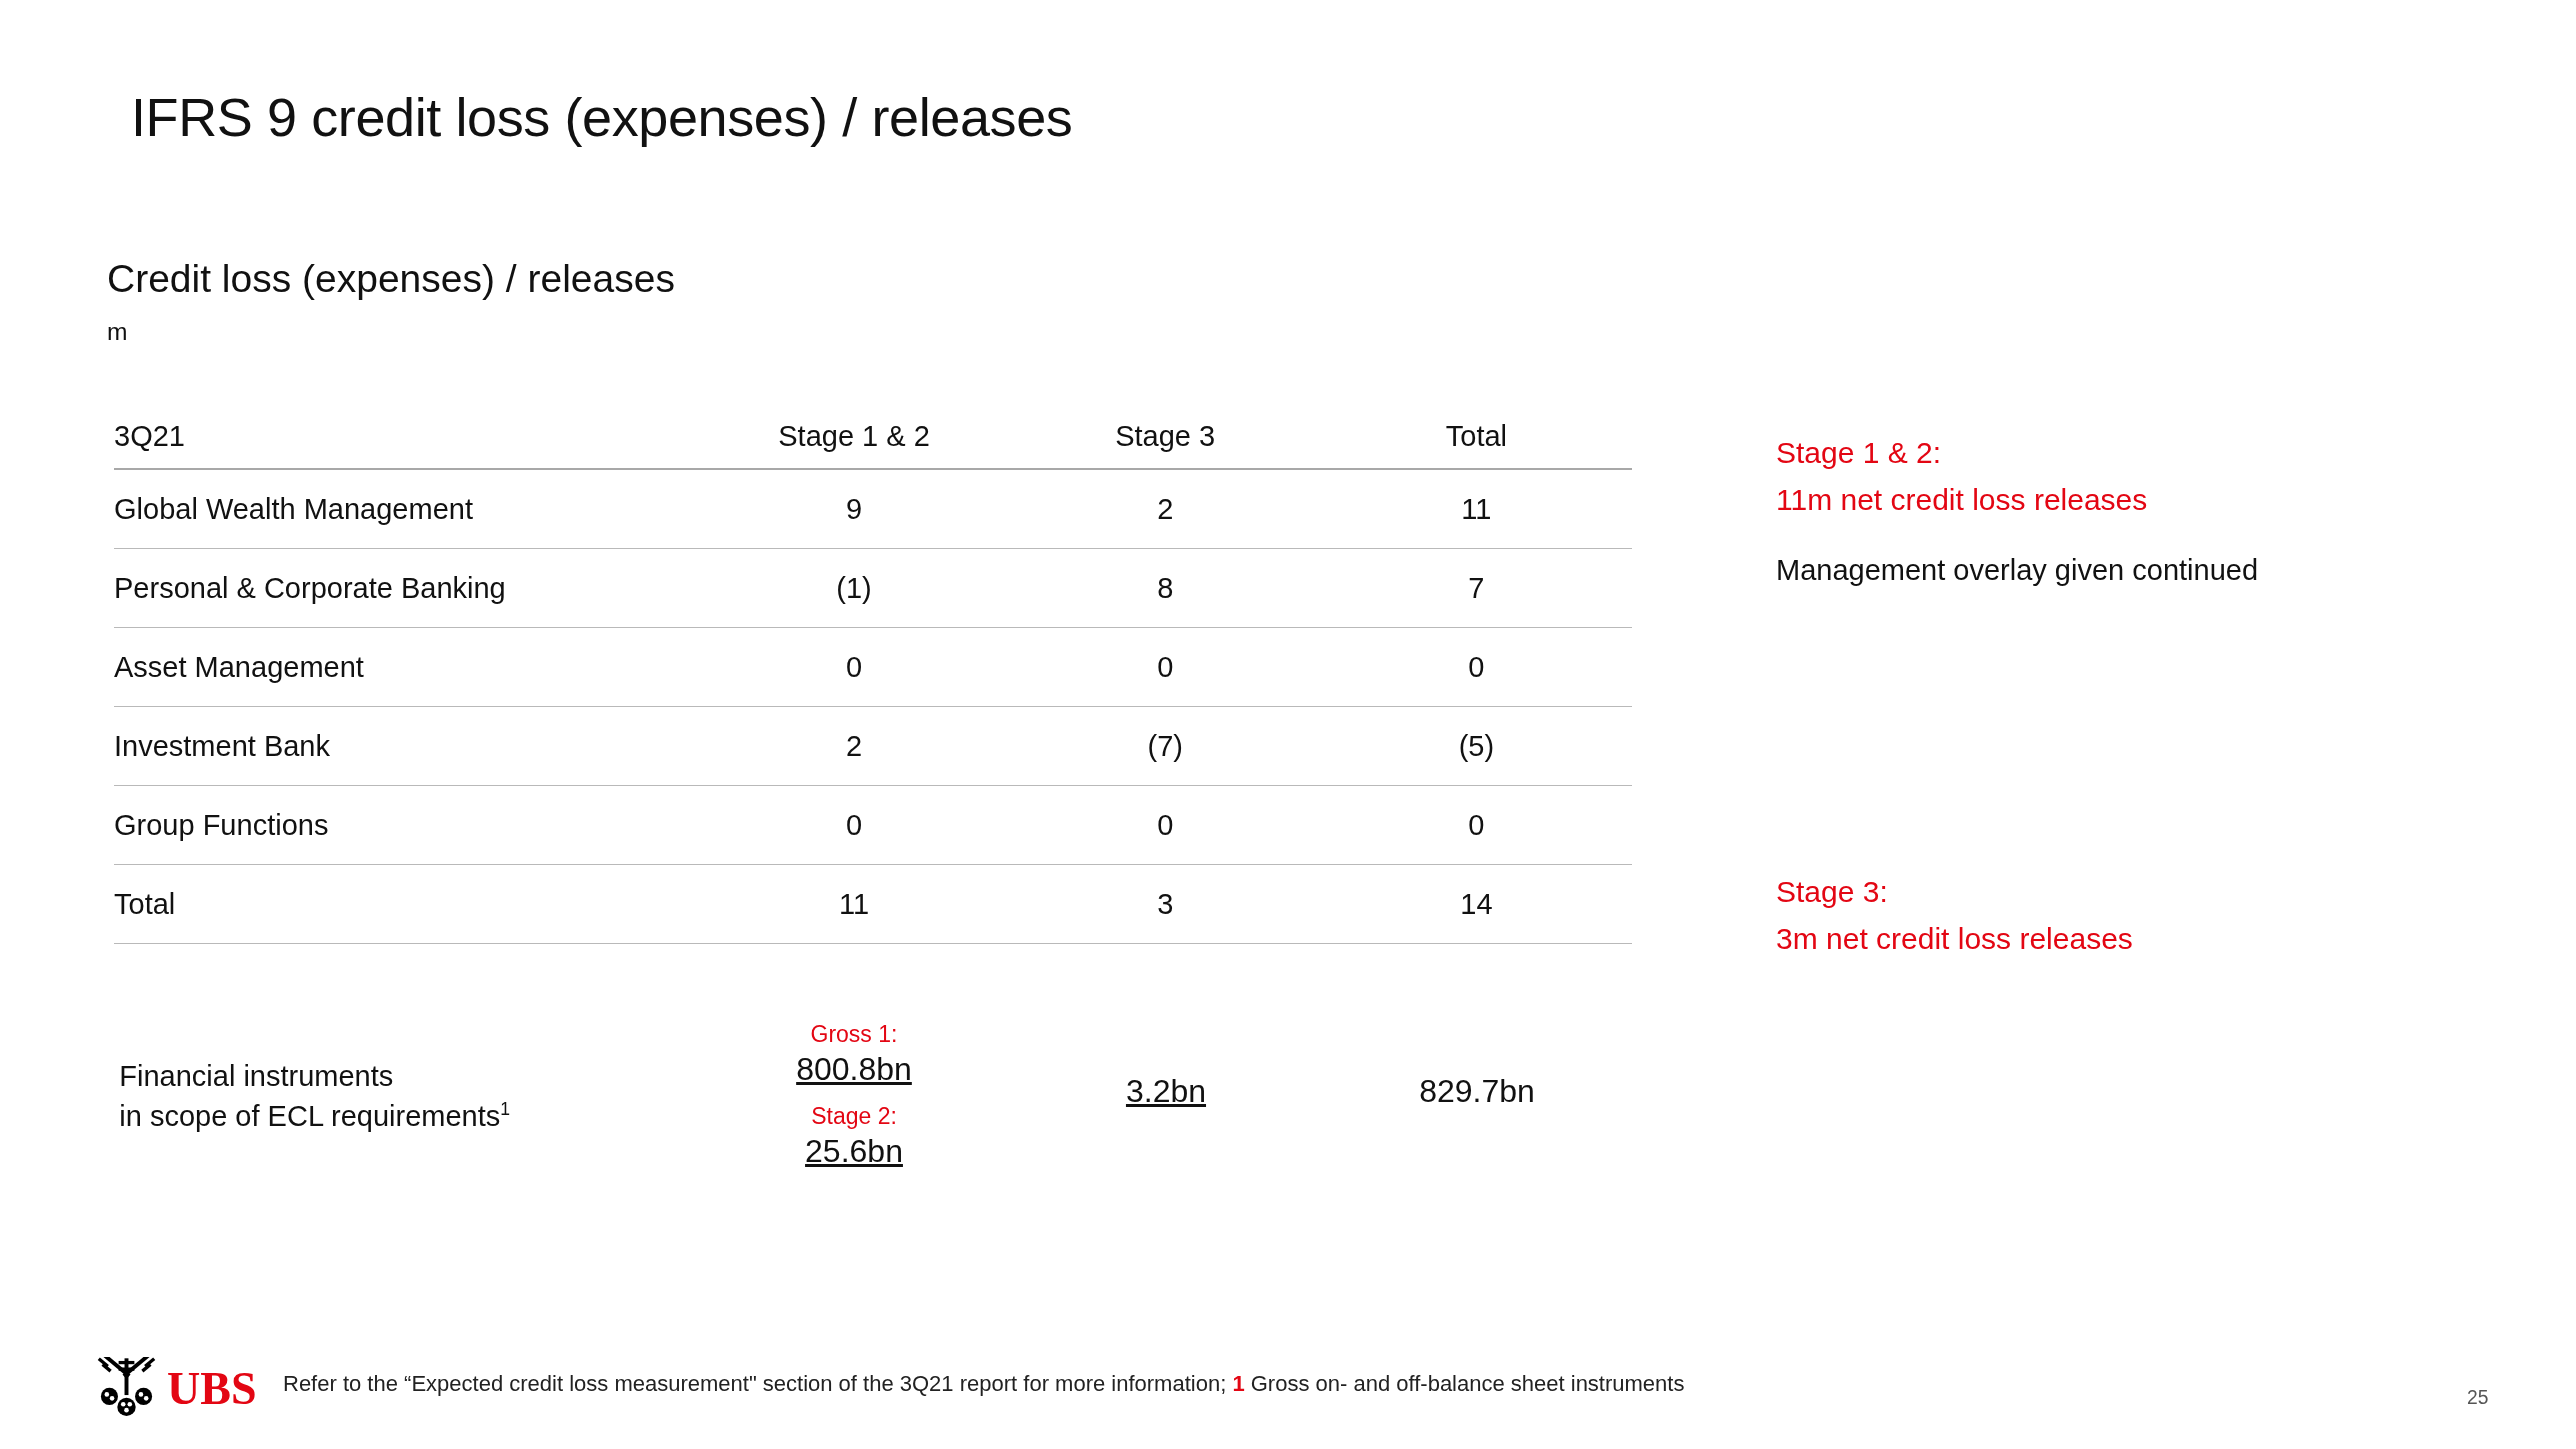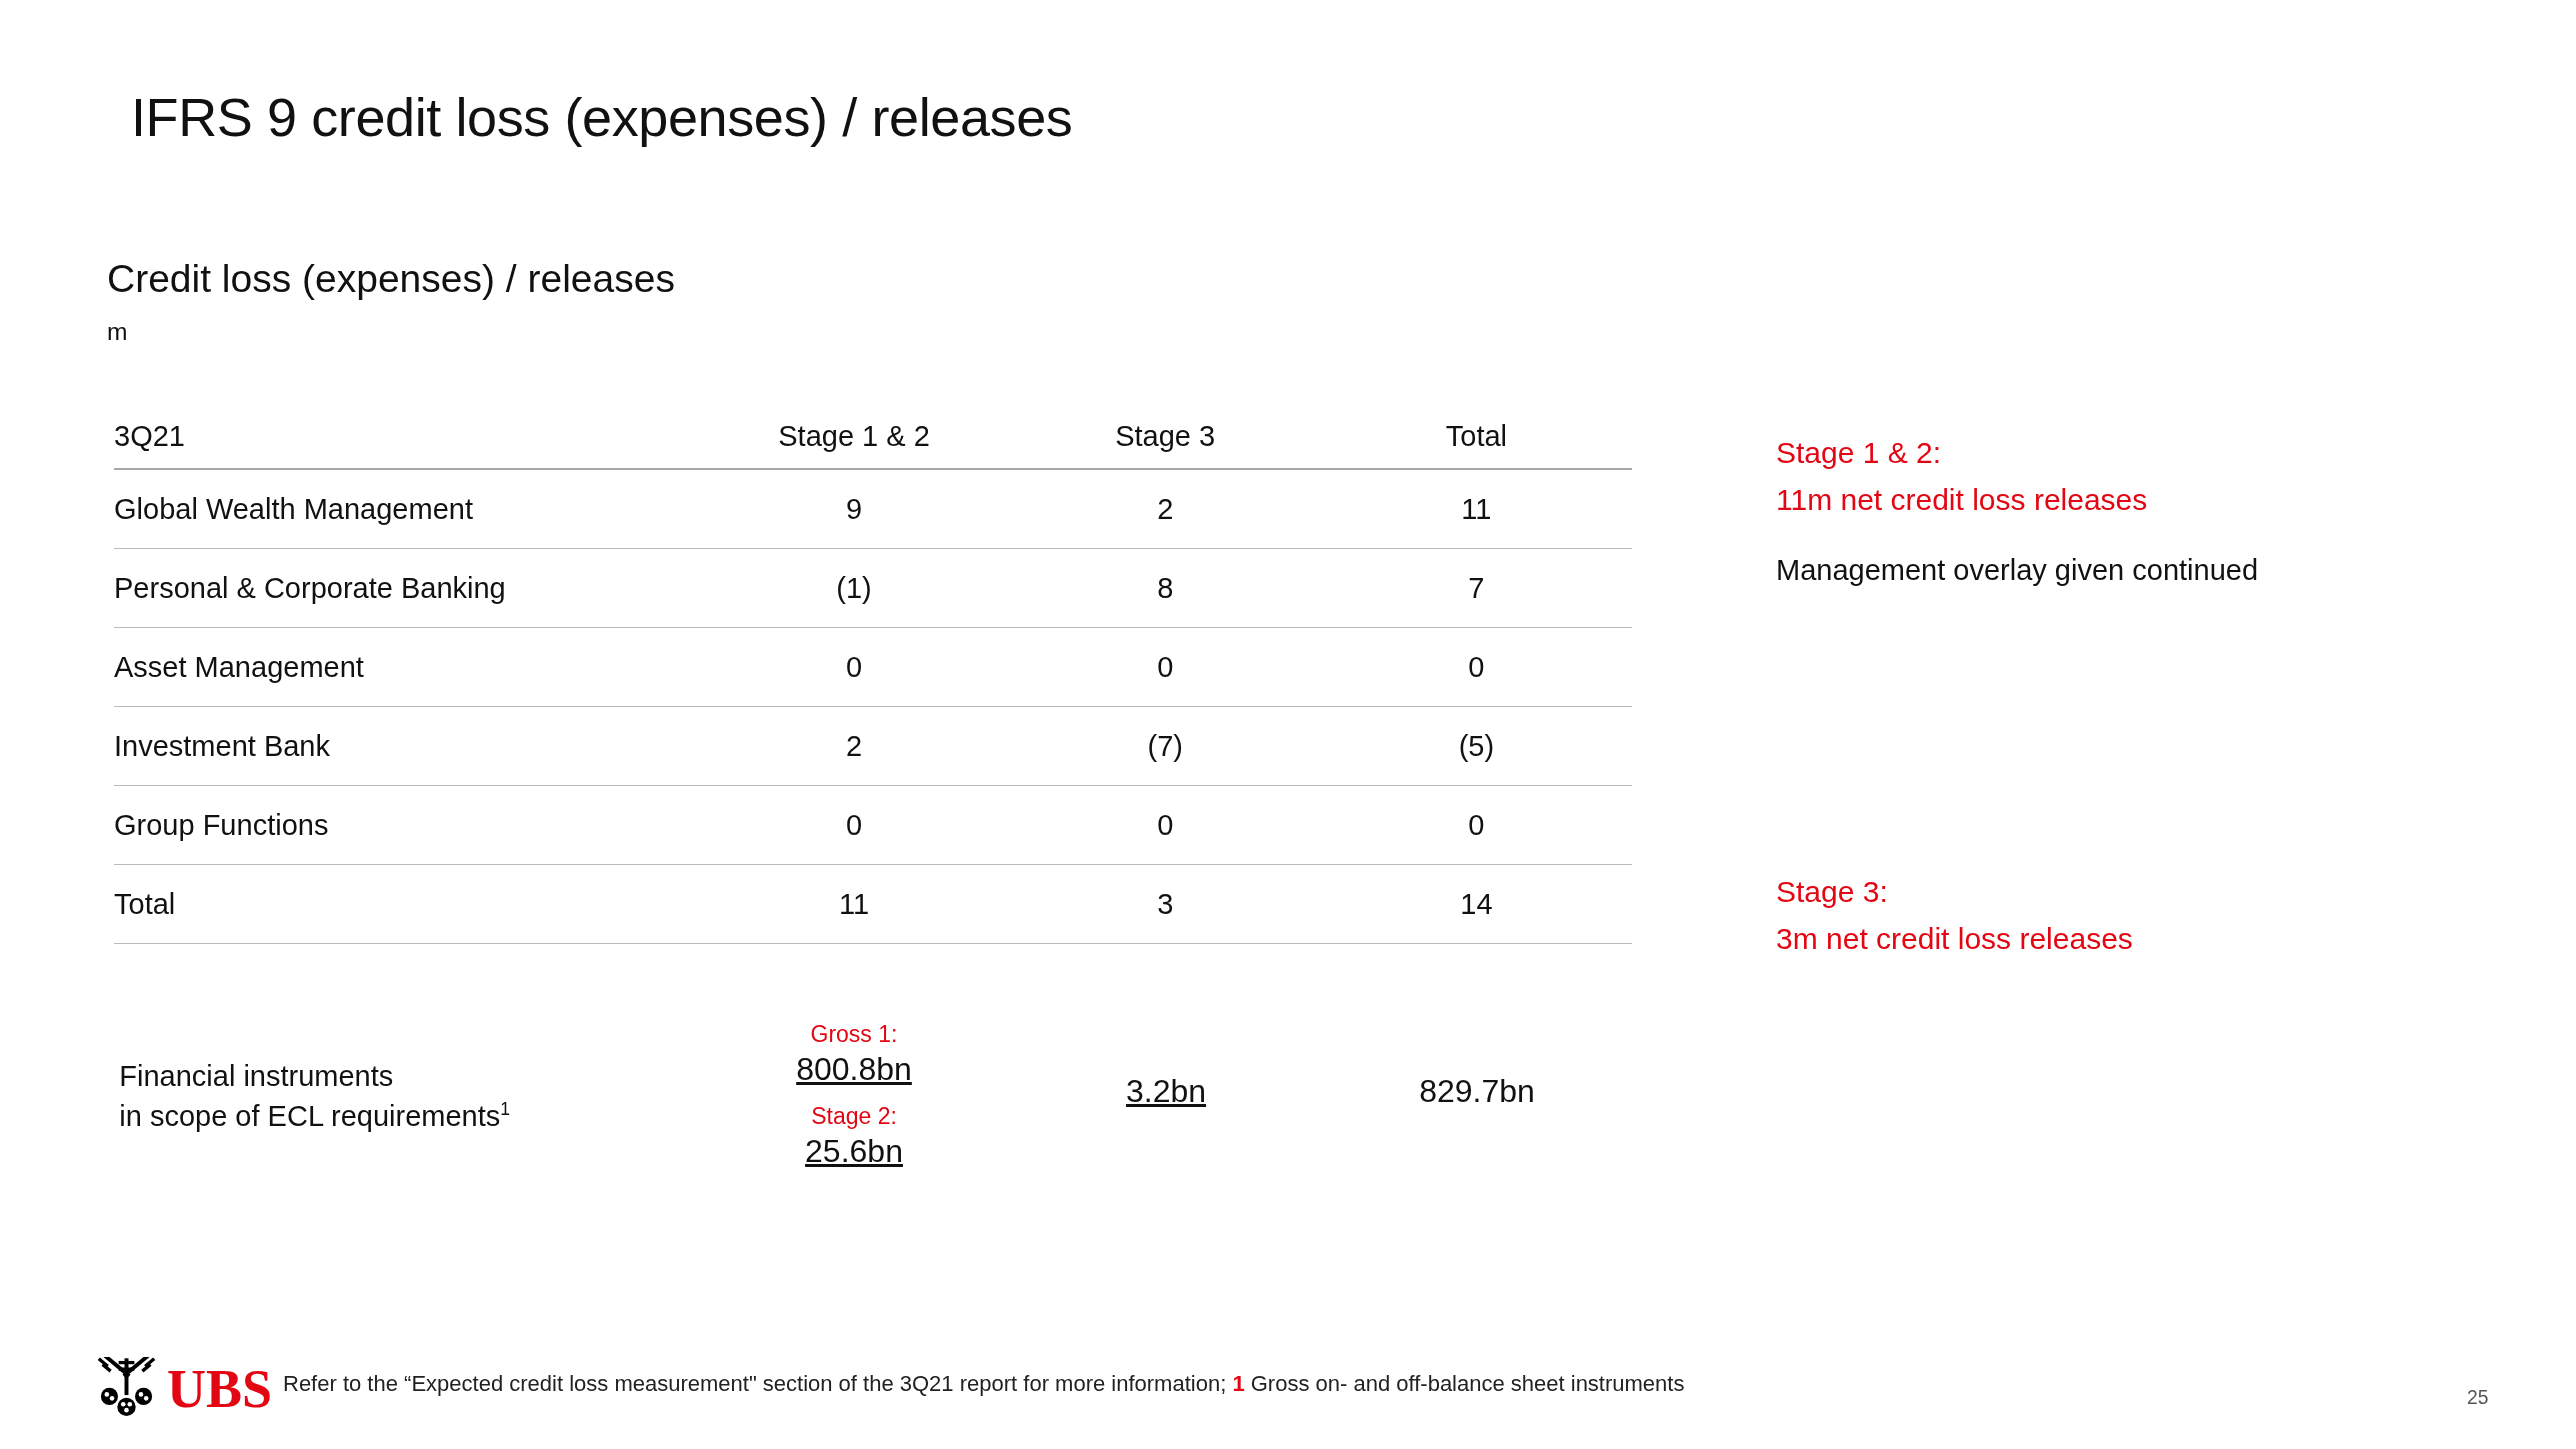--- a/index.html
+++ b/index.html
@@ -193,21 +193,21 @@
     left: 93px;
     top: 5.3px;
     display: flex;
     align-items: center;
     height: 67px;
   }
   .logo-keys { display: block; }
   .logo-text {
     font-family: "Liberation Serif", serif;
     font-weight: 700;
-    font-size: 54px;
+    font-size: 46px;
     color: #E30613;
     letter-spacing: 0px;
     margin-left: 7px;
     line-height: 46px;
   }
   .footnote {
     position: absolute;
     left: 283px;
     top: 21px;
     font-size: 22px;

